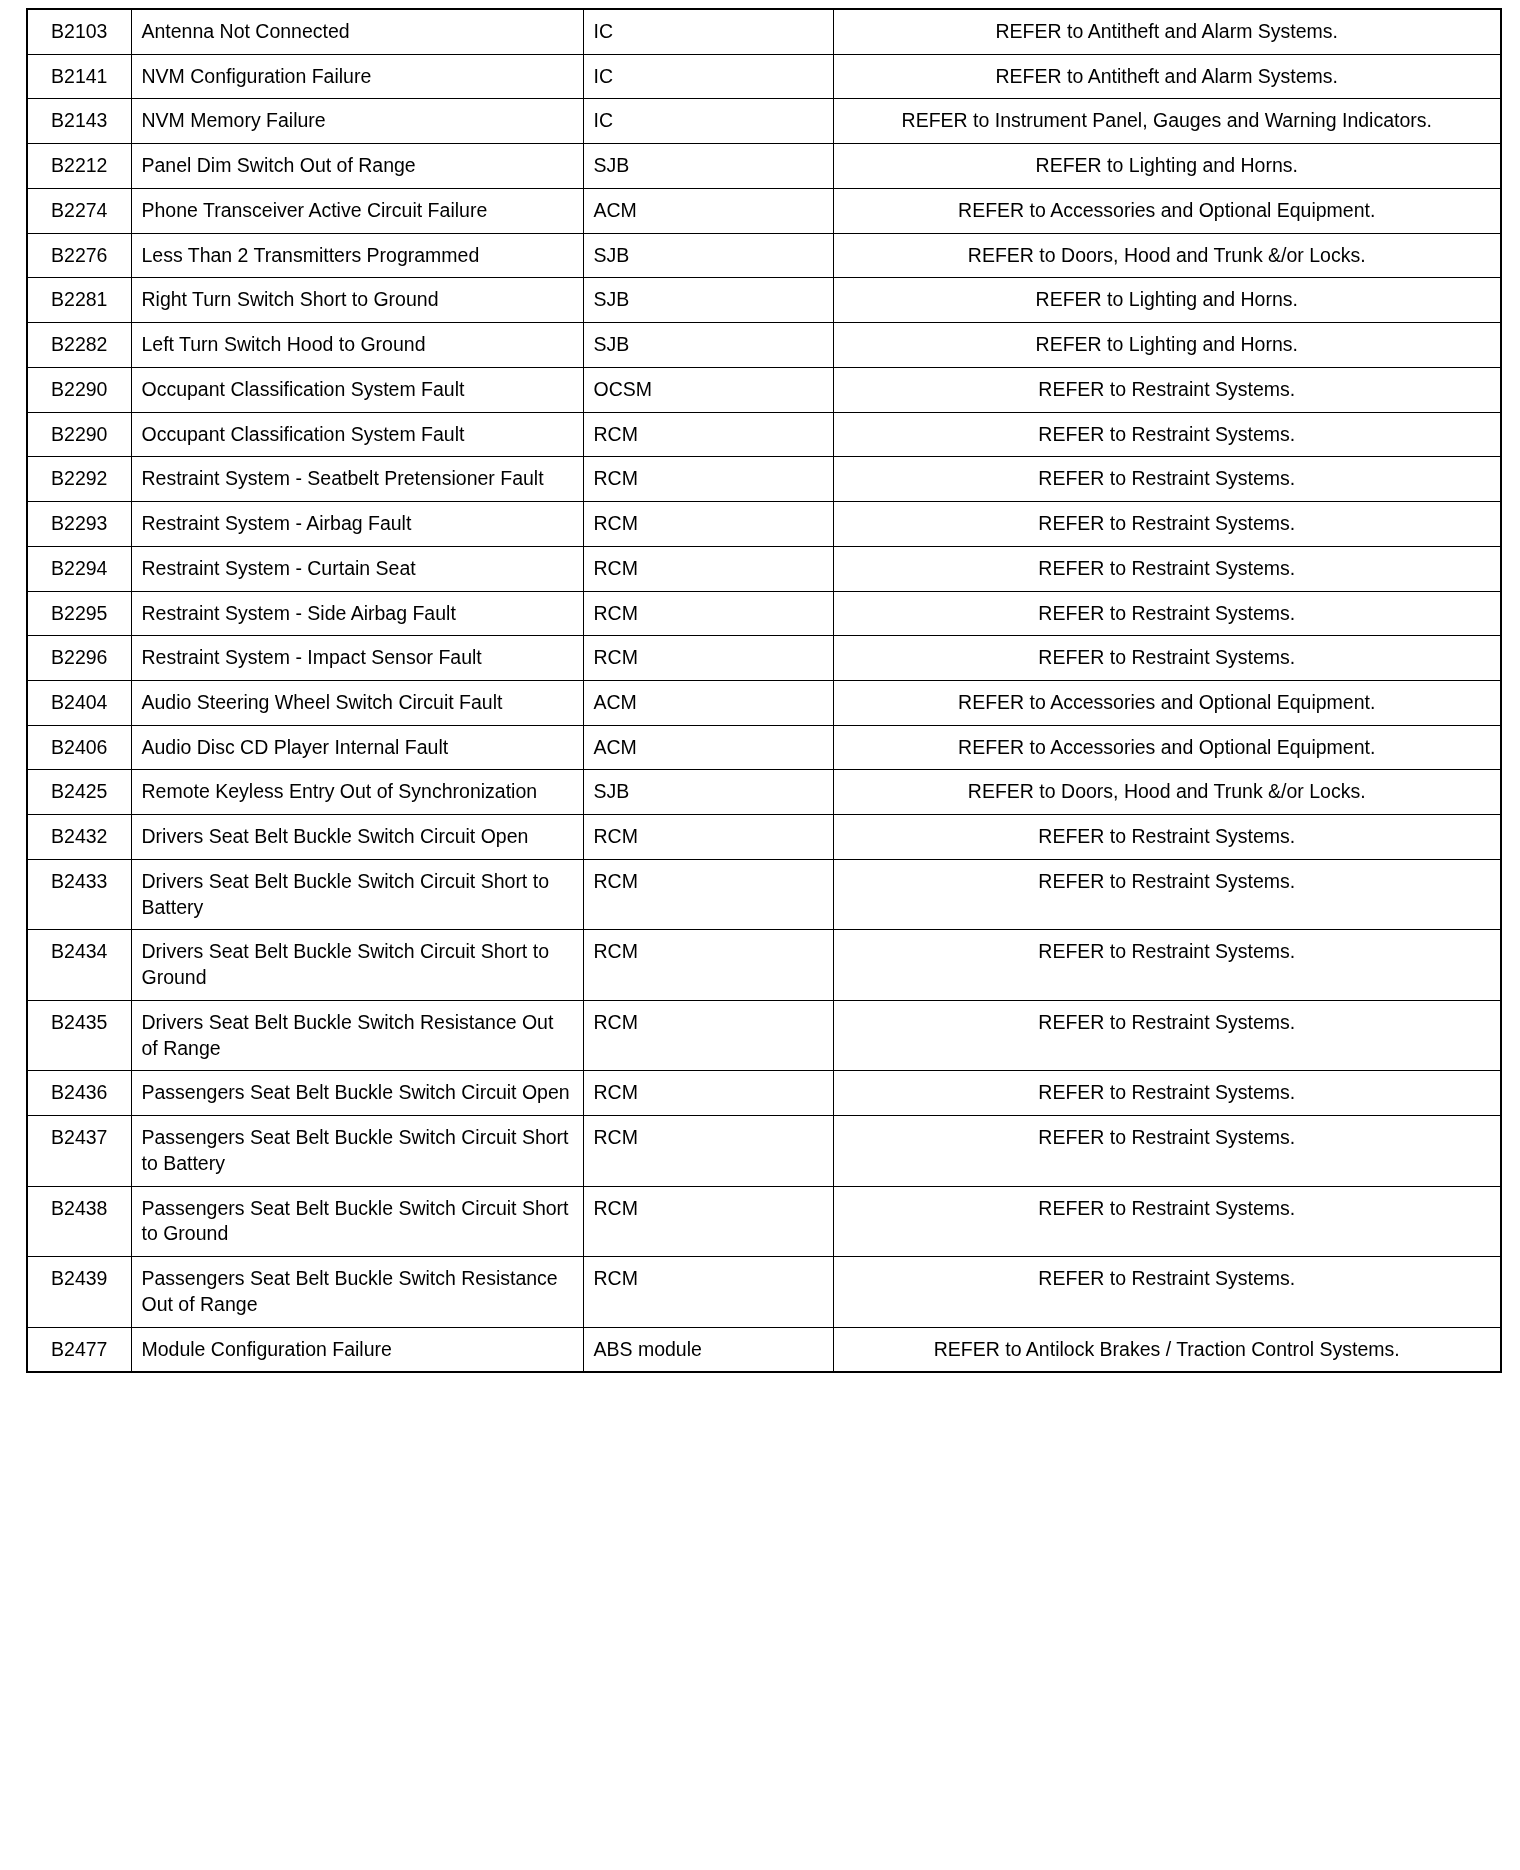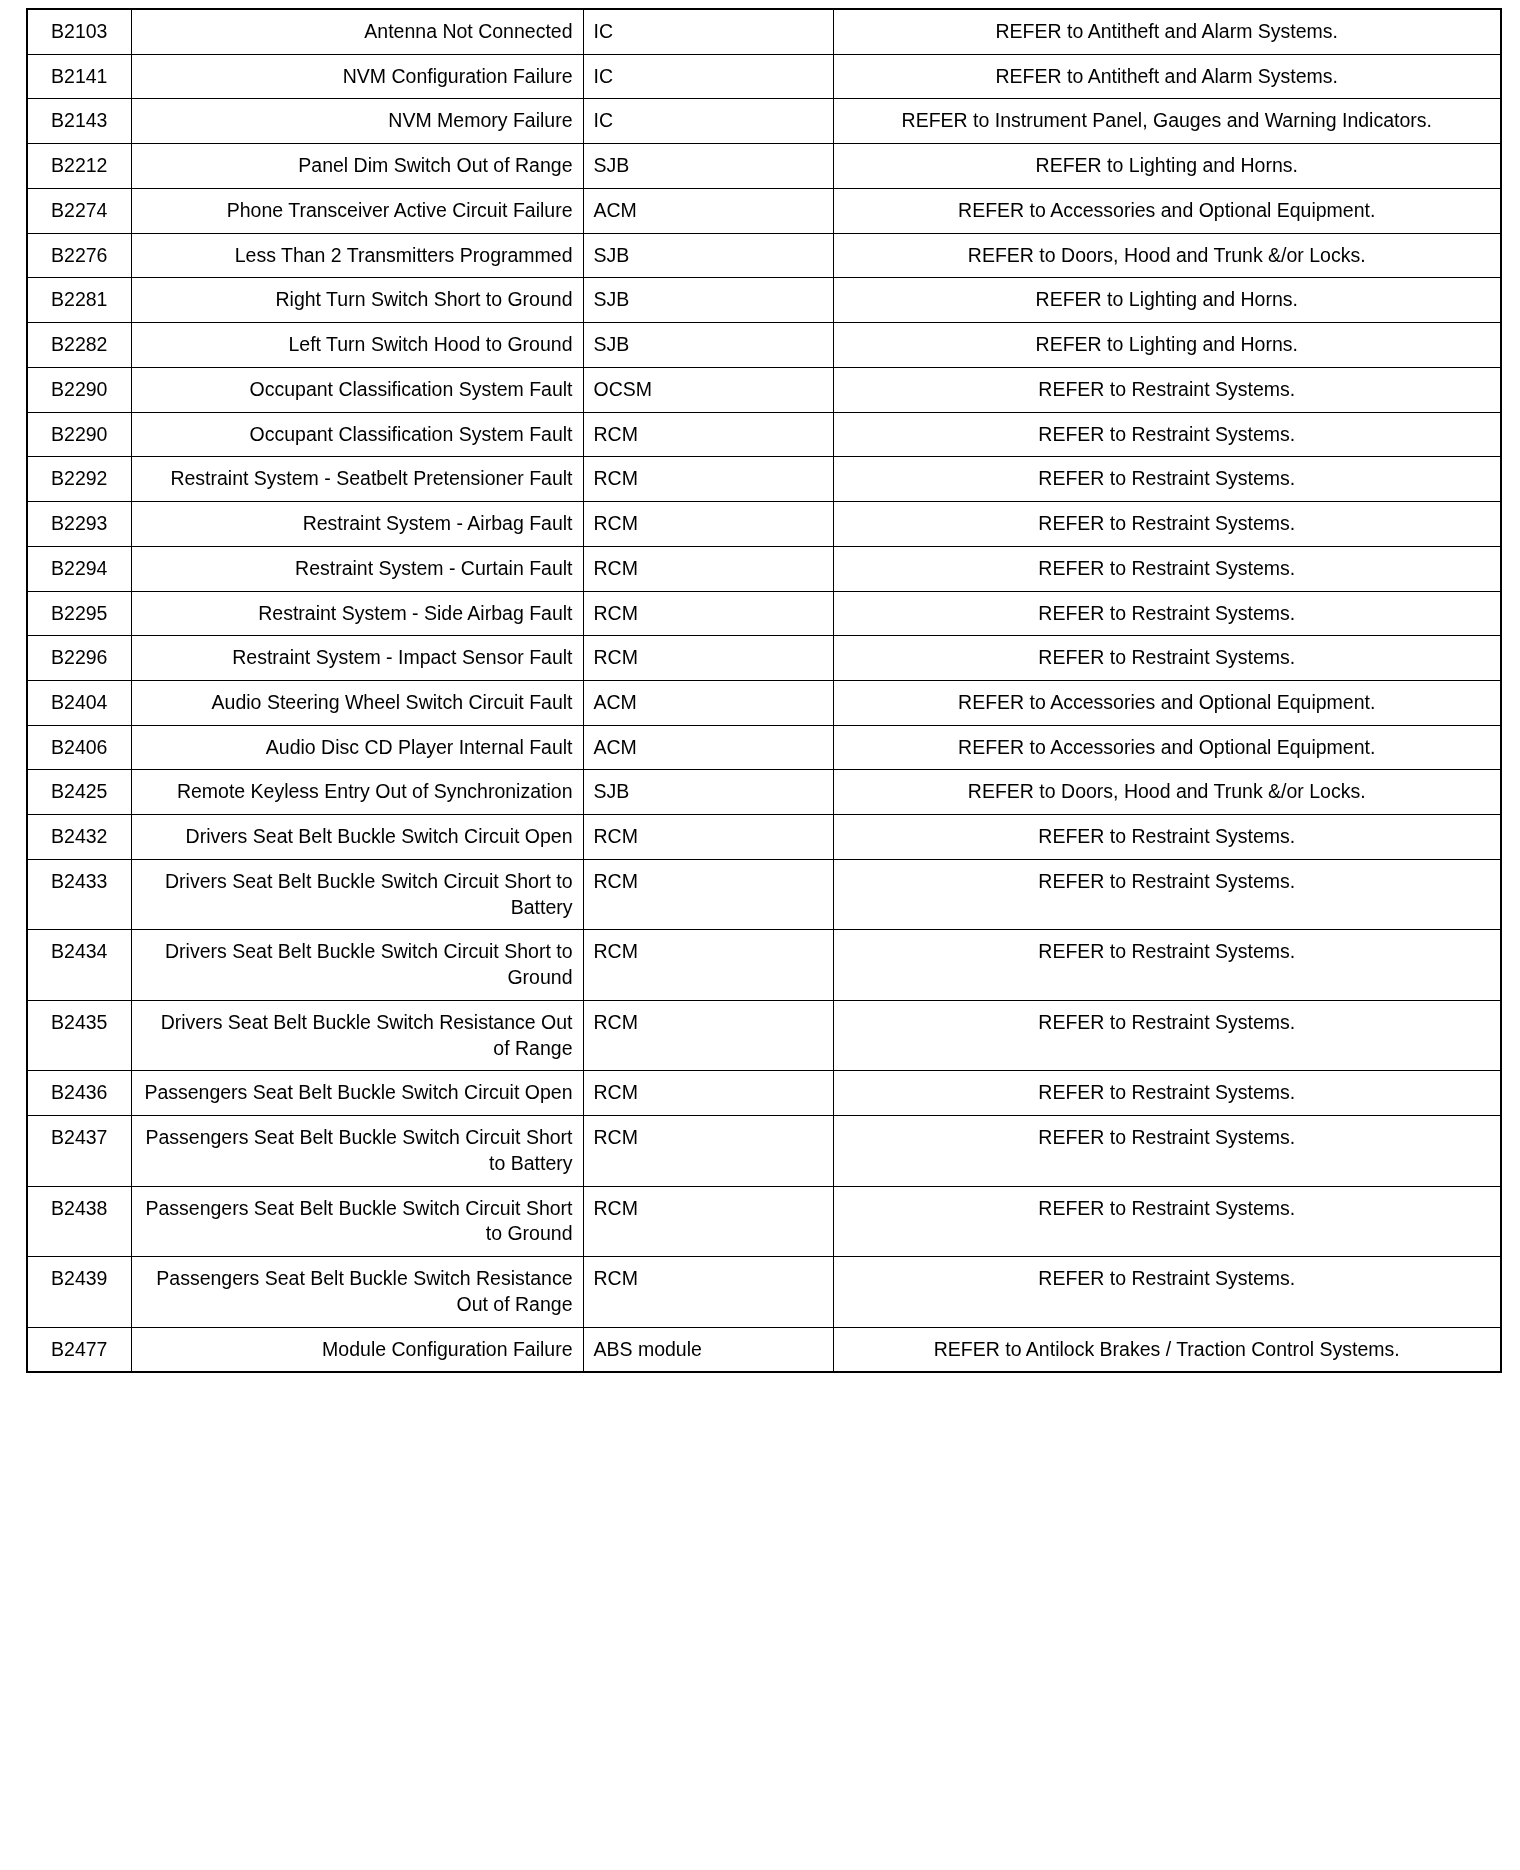--- a/index.html
+++ b/index.html
@@ -37,21 +37,21 @@
     line-height: 1.32;
     padding: 9px 10px 9px 10px;
     vertical-align: top;
     word-wrap: break-word;
   }
   td.code {
     text-align: center;
     white-space: nowrap;
   }
   td.desc {
-    text-align: right;
+    text-align: left;
     padding-left: 14px;
   }
   td.module {
     text-align: left;
   }
   td.action {
     text-align: center;
     padding-left: 13px;
   }
 </style>
@@ -134,21 +134,21 @@
           <td class="action">REFER to Restraint Systems.</td>
         </tr>
         <tr>
           <td class="code">B2293</td>
           <td class="desc">Restraint System - Airbag Fault</td>
           <td class="module">RCM</td>
           <td class="action">REFER to Restraint Systems.</td>
         </tr>
         <tr>
           <td class="code">B2294</td>
-          <td class="desc">Restraint System - Curtain Fault</td>
+          <td class="desc">Restraint System - Curtain Seat</td>
           <td class="module">RCM</td>
           <td class="action">REFER to Restraint Systems.</td>
         </tr>
         <tr>
           <td class="code">B2295</td>
           <td class="desc">Restraint System - Side Airbag Fault</td>
           <td class="module">RCM</td>
           <td class="action">REFER to Restraint Systems.</td>
         </tr>
         <tr>

